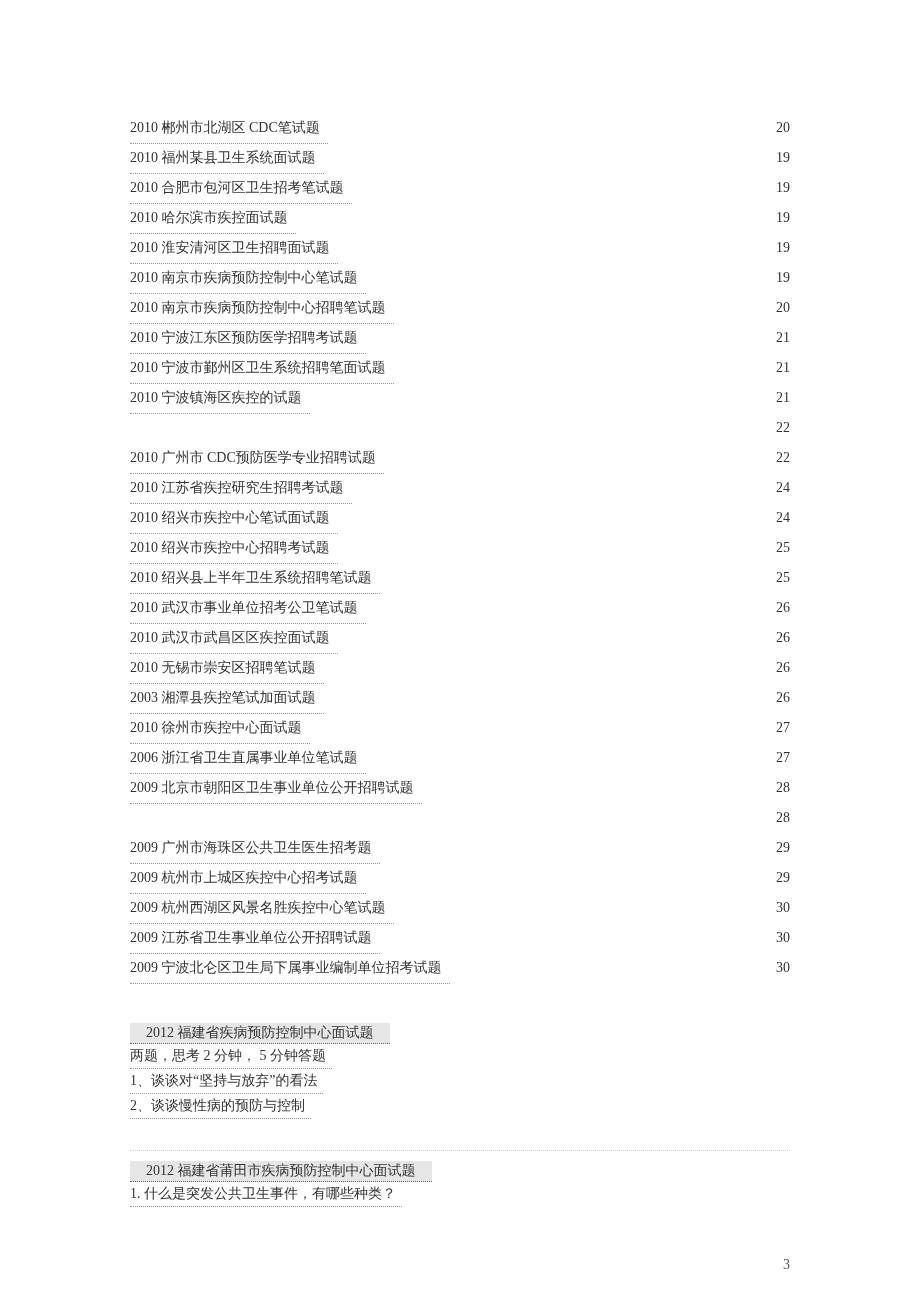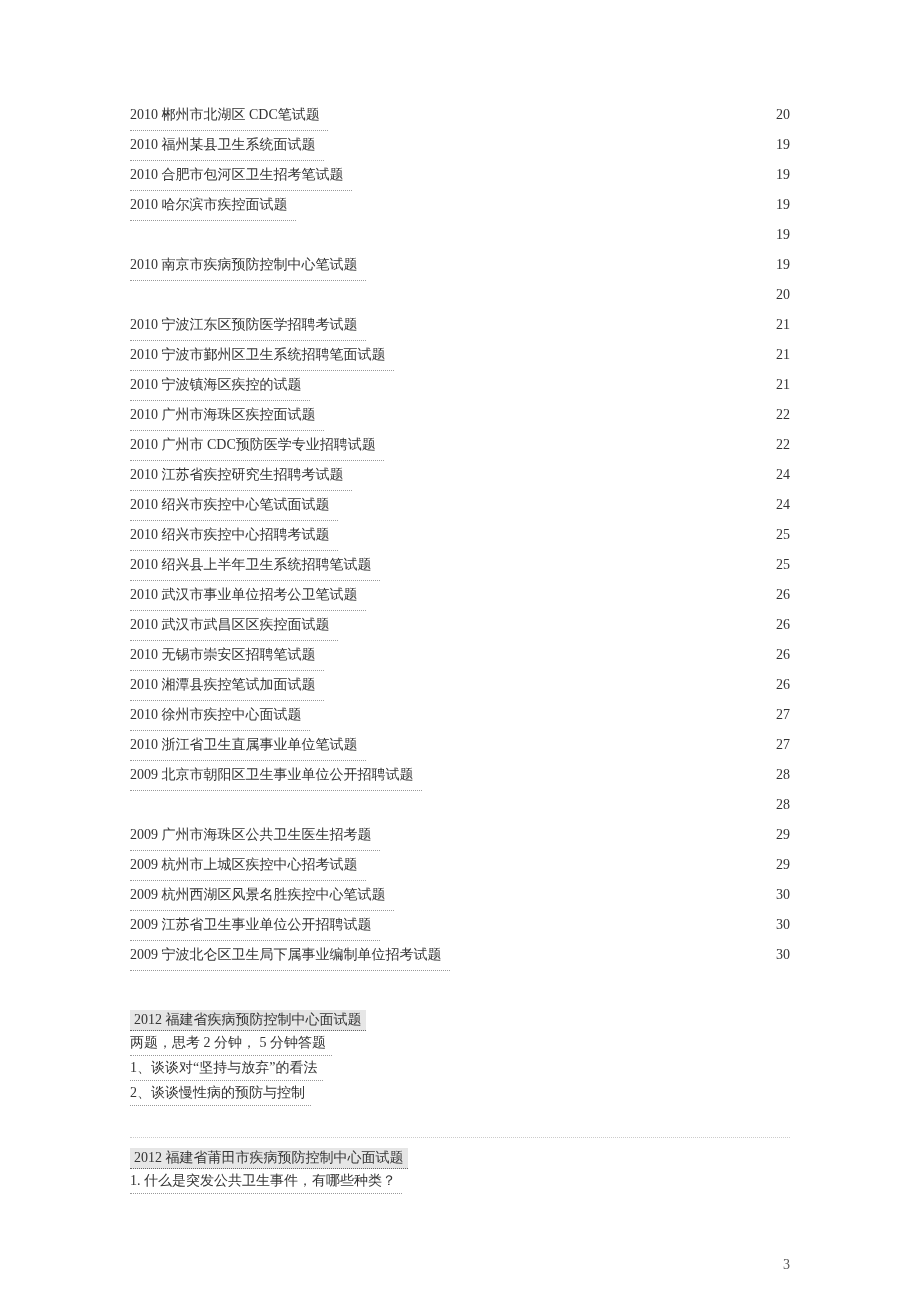--- a/index.html
+++ b/index.html
@@ -6,21 +6,21 @@
   body {
     width: 920px;
     height: 1303px;
     background: #fff;
     font-family: "SimSun", "Songti SC", serif;
     font-size: 14px;
     color: #333;
     padding: 100px 130px 0 130px;
     position: relative;
   }
-  .toc { width: 100%; }
+  .toc { width: 100%; margin-top: 13px; }
   .toc-row {
     display: flex;
     align-items: baseline;
     height: 30px;
     line-height: 30px;
   }
   .toc-title {
     white-space: nowrap;
     border-bottom: 1px dotted #999;
     padding-right: 8px;
@@ -32,21 +32,21 @@
     white-space: nowrap;
     padding-left: 8px;
   }
   .section {
     margin-top: 40px;
   }
   .section-heading {
     display: inline-block;
     background: #e6e6e6;
     color: #333;
-    padding: 1px 4px;
+    padding: 1px 16px;
     border-bottom: 1px dotted #666;
     font-size: 14px;
   }
   .para-line {
     line-height: 24px;
     display: inline-block;
     border-bottom: 1px dotted #999;
     padding-right: 6px;
   }
   .para { line-height: 24px; }
@@ -77,49 +77,50 @@
       <span class="toc-title">2010 合肥市包河区卫生招考笔试题</span>
       <span class="toc-filler"></span>
       <span class="toc-page">19</span>
     </div>
     <div class="toc-row">
       <span class="toc-title">2010 哈尔滨市疾控面试题</span>
       <span class="toc-filler"></span>
       <span class="toc-page">19</span>
     </div>
     <div class="toc-row">
+      <span class="toc-title">2010 淮安清河区卫生招聘面试题</span>
       <span class="toc-filler"></span>
       <span class="toc-page">19</span>
     </div>
     <div class="toc-row">
       <span class="toc-title">2010 南京市疾病预防控制中心笔试题</span>
       <span class="toc-filler"></span>
       <span class="toc-page">19</span>
     </div>
     <div class="toc-row">
+      <span class="toc-title">2010 南京市疾病预防控制中心招聘笔试题</span>
       <span class="toc-filler"></span>
       <span class="toc-page">20</span>
     </div>
     <div class="toc-row">
       <span class="toc-title">2010 宁波江东区预防医学招聘考试题</span>
       <span class="toc-filler"></span>
       <span class="toc-page">21</span>
     </div>
     <div class="toc-row">
       <span class="toc-title">2010 宁波市鄞州区卫生系统招聘笔面试题</span>
       <span class="toc-filler"></span>
       <span class="toc-page">21</span>
     </div>
     <div class="toc-row">
       <span class="toc-title">2010 宁波镇海区疾控的试题</span>
       <span class="toc-filler"></span>
       <span class="toc-page">21</span>
     </div>
     <div class="toc-row">
-      <span class="toc-title">2010 广州市海珠区疾控面试题</span>
       <span class="toc-filler"></span>
       <span class="toc-page">22</span>
     </div>
     <div class="toc-row">
       <span class="toc-title">2010 广州市  CDC预防医学专业招聘试题</span>
       <span class="toc-filler"></span>
       <span class="toc-page">22</span>
     </div>
     <div class="toc-row">
       <span class="toc-title">2010 江苏省疾控研究生招聘考试题</span>
@@ -150,31 +151,31 @@
       <span class="toc-title">2010 武汉市武昌区区疾控面试题</span>
       <span class="toc-filler"></span>
       <span class="toc-page">26</span>
     </div>
     <div class="toc-row">
       <span class="toc-title">2010 无锡市崇安区招聘笔试题</span>
       <span class="toc-filler"></span>
       <span class="toc-page">26</span>
     </div>
     <div class="toc-row">
-      <span class="toc-title">2010 湘潭县疾控笔试加面试题</span>
+      <span class="toc-title">2003 湘潭县疾控笔试加面试题</span>
       <span class="toc-filler"></span>
       <span class="toc-page">26</span>
     </div>
     <div class="toc-row">
       <span class="toc-title">2010 徐州市疾控中心面试题</span>
       <span class="toc-filler"></span>
       <span class="toc-page">27</span>
     </div>
     <div class="toc-row">
-      <span class="toc-title">2010 浙江省卫生直属事业单位笔试题</span>
+      <span class="toc-title">2006 浙江省卫生直属事业单位笔试题</span>
       <span class="toc-filler"></span>
       <span class="toc-page">27</span>
     </div>
     <div class="toc-row">
       <span class="toc-title">2009 北京市朝阳区卫生事业单位公开招聘试题</span>
       <span class="toc-filler"></span>
       <span class="toc-page">28</span>
     </div>
     <div class="toc-row">
       <span class="toc-filler"></span>

